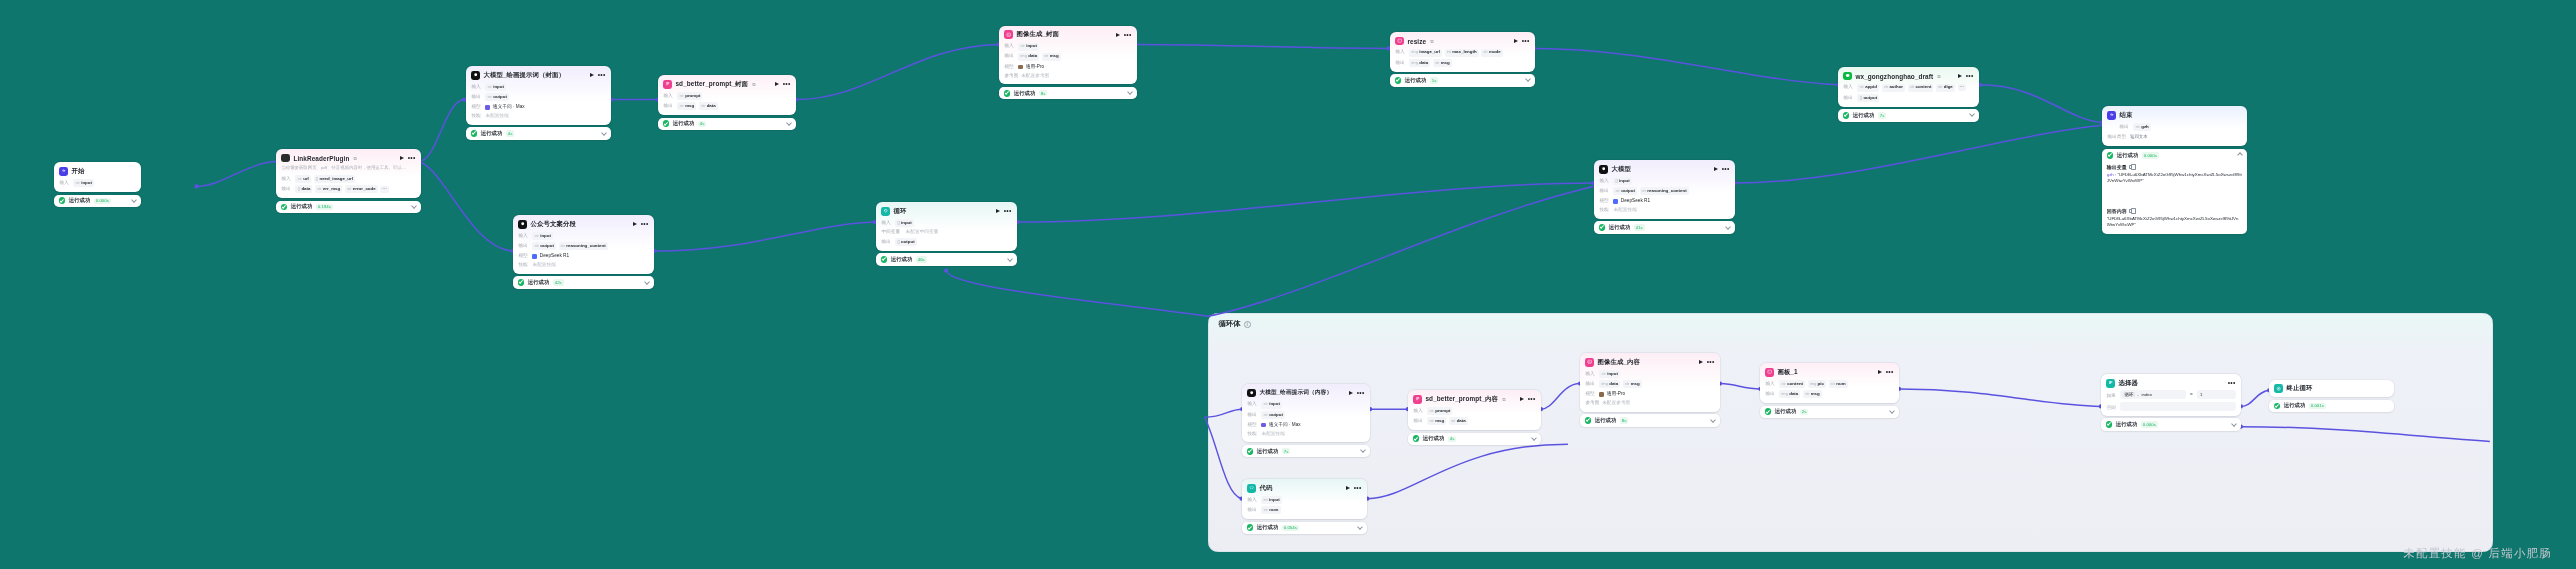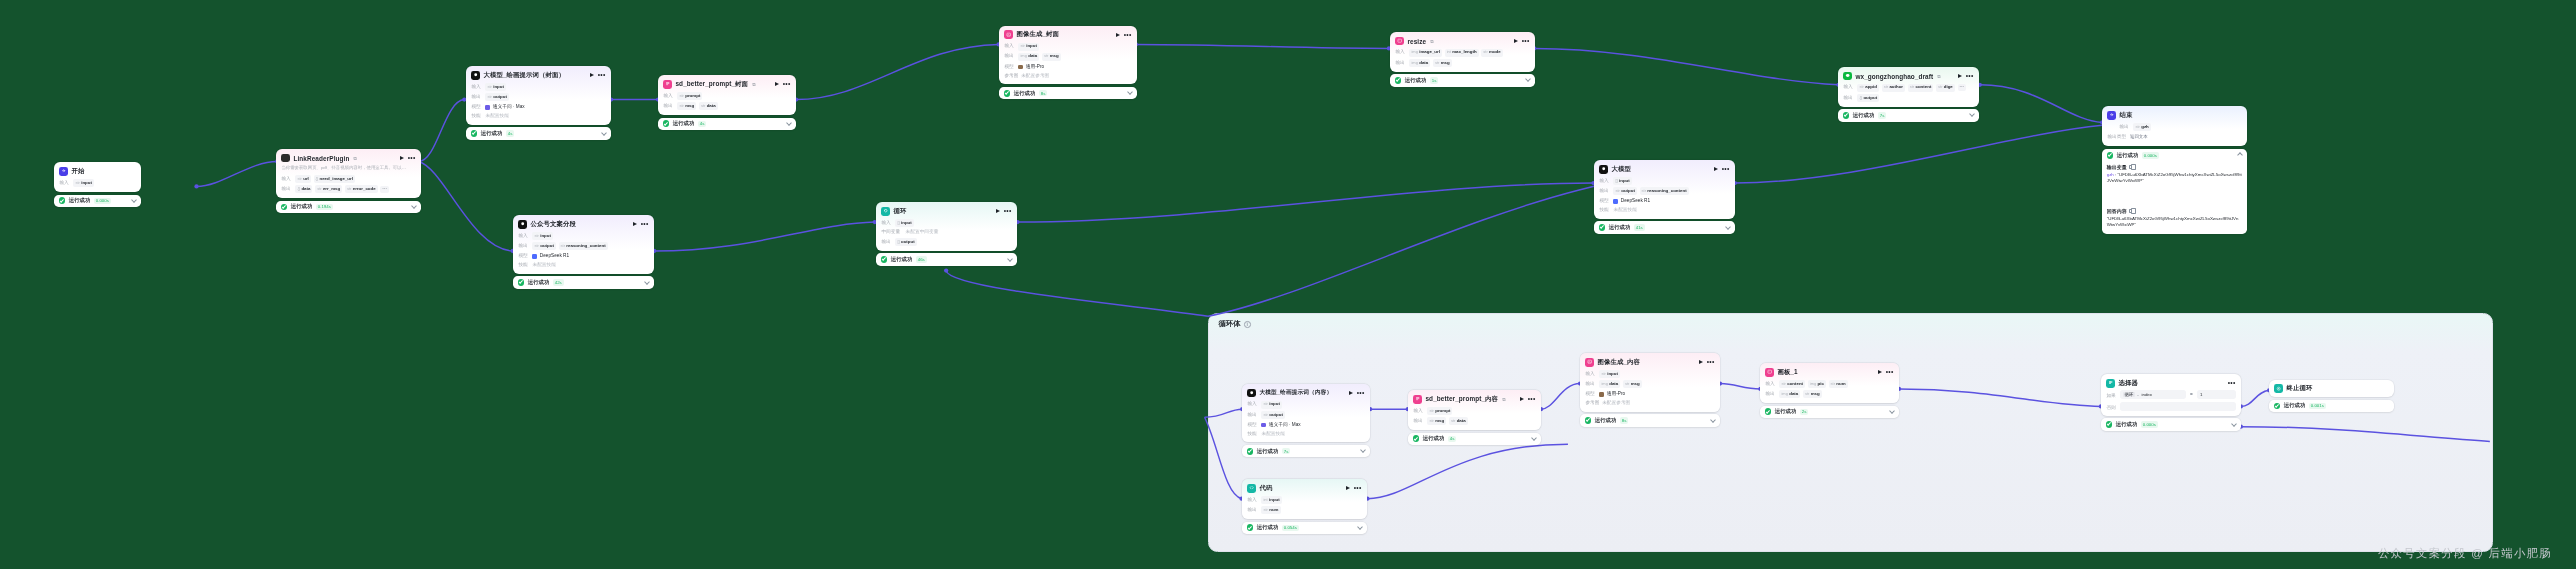--- a/index.html
+++ b/index.html
@@ -2,21 +2,21 @@
 <html style="font-size:10.8px"><head>
 <meta charset="utf-8">
 <style>
   * { box-sizing: border-box; margin:0; padding:0; }
   html,body{ background:#f2f3f5; }
   body{
     width:2576px; height:570px; position:relative; overflow:hidden;
     font-family:"Liberation Sans","DejaVu Sans",sans-serif;
     -webkit-font-smoothing:antialiased;
   }
-  #canvas{ position:absolute; inset:0; background:#14532d; }
+  #canvas{ position:absolute; inset:0; background:#0f766e; }
 
   
   svg.edges{ position:absolute; left:0; top:0; width:2576px; height:570px; overflow:visible; pointer-events:none; }
   svg.edges path{ fill:none; stroke:#5b52e0; stroke-width:2.2; }
   svg.edges .dot{ fill:#5b52e0; }
 
   
   .group-box{
     position:absolute; border-radius:9.4px;
     background:linear-gradient(180deg,#e9f7f6 0%,#eef1f7 16%,#eceef4 100%);
@@ -883,16 +883,16 @@
         <span class="ttl">终止循环</span>
       </div>
     </div>
     <div class="status">
       <span class="okdot"></span>
       <span class="stxt">运行成功</span>
       <span class="stime">0.001s</span>
     </div>
   </div>
 
-  <div class="watermark">公众号文案分段 @ 后端小肥肠</div>
+  <div class="watermark">未配置技能 @ 后端小肥肠</div>
 
 </div>
 
 
 </body></html>

